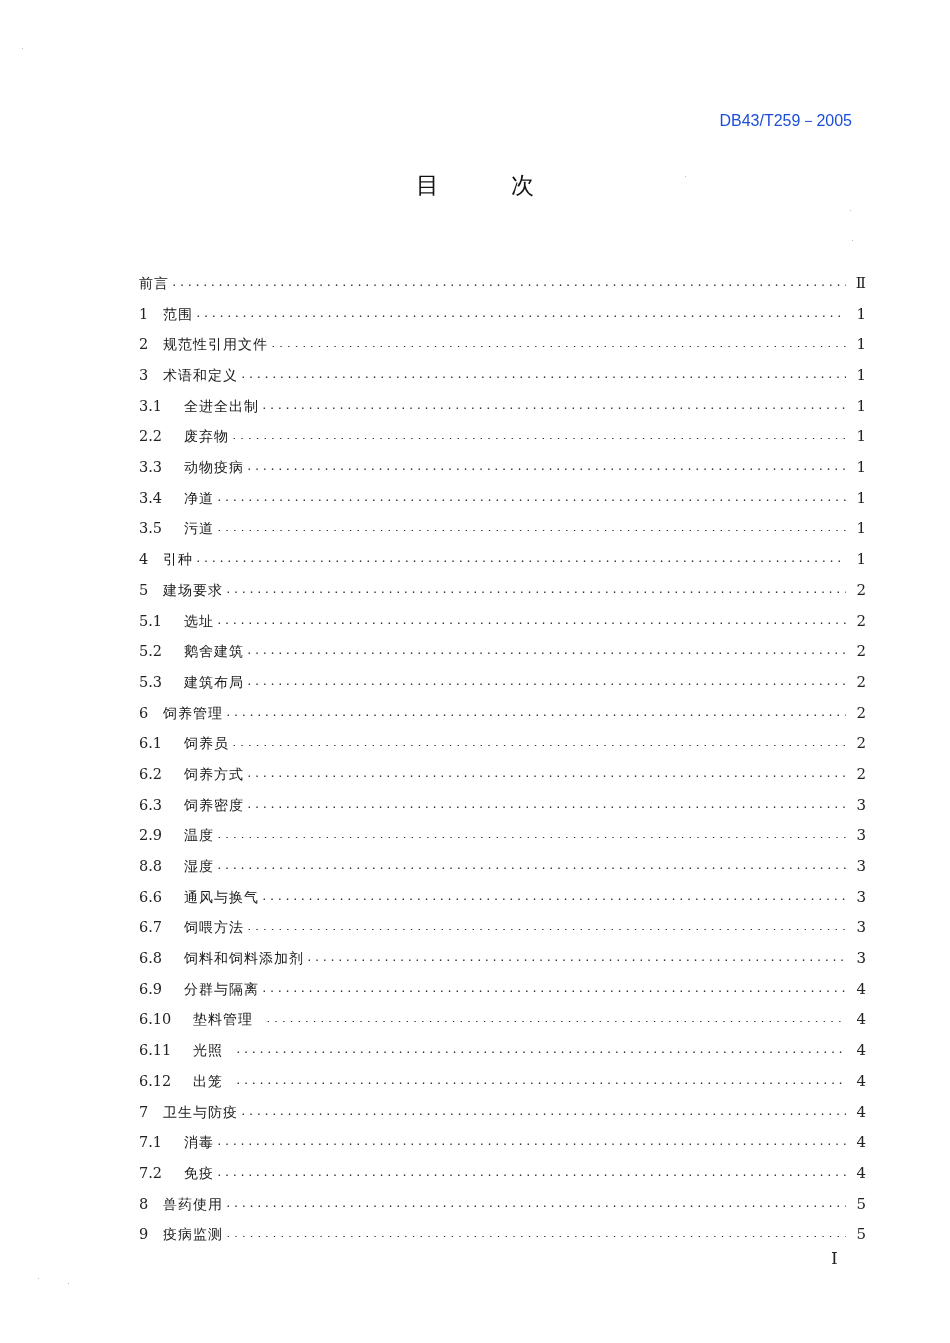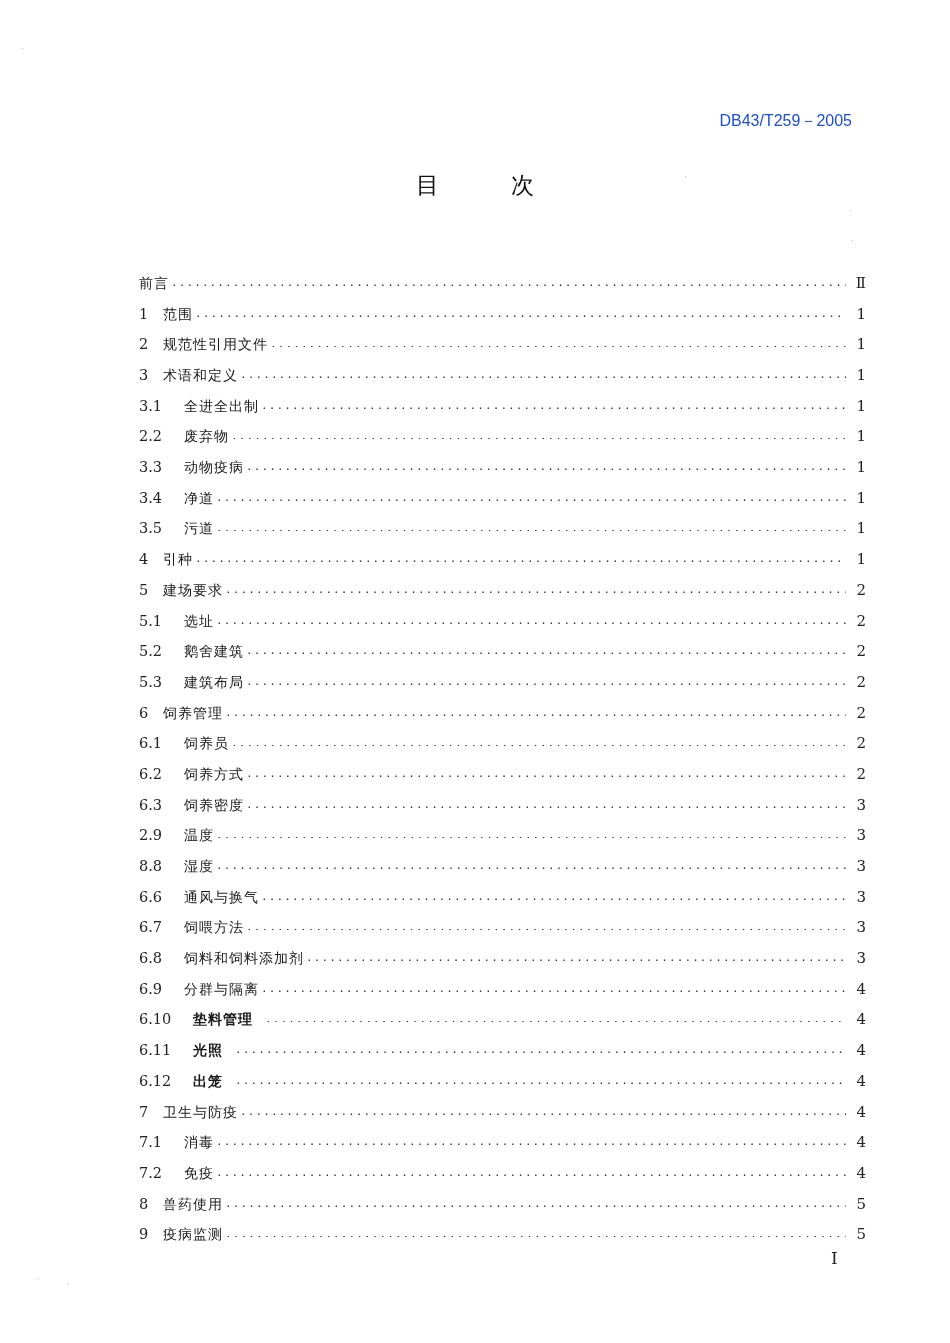--- a/index.html
+++ b/index.html
@@ -70,21 +70,20 @@
     .toc-num.lvl3 { width: 54px; }
     .toc-num.none { width: 0; }
     .toc-text {
       font-family: "DejaVu Sans", sans-serif;
       font-size: 14px;
       letter-spacing: 1px;
       color: #1a1a1a;
     }
     .toc-text.padded {
       padding-right: 10px;
-      font-weight: bold;
     }
     .toc-leader {
       flex: 1;
       overflow: hidden;
       margin: 0 6px 0 2px;
       position: relative;
       height: 1em;
     }
     .toc-leader::before {
       content: "··········································································································································································";

